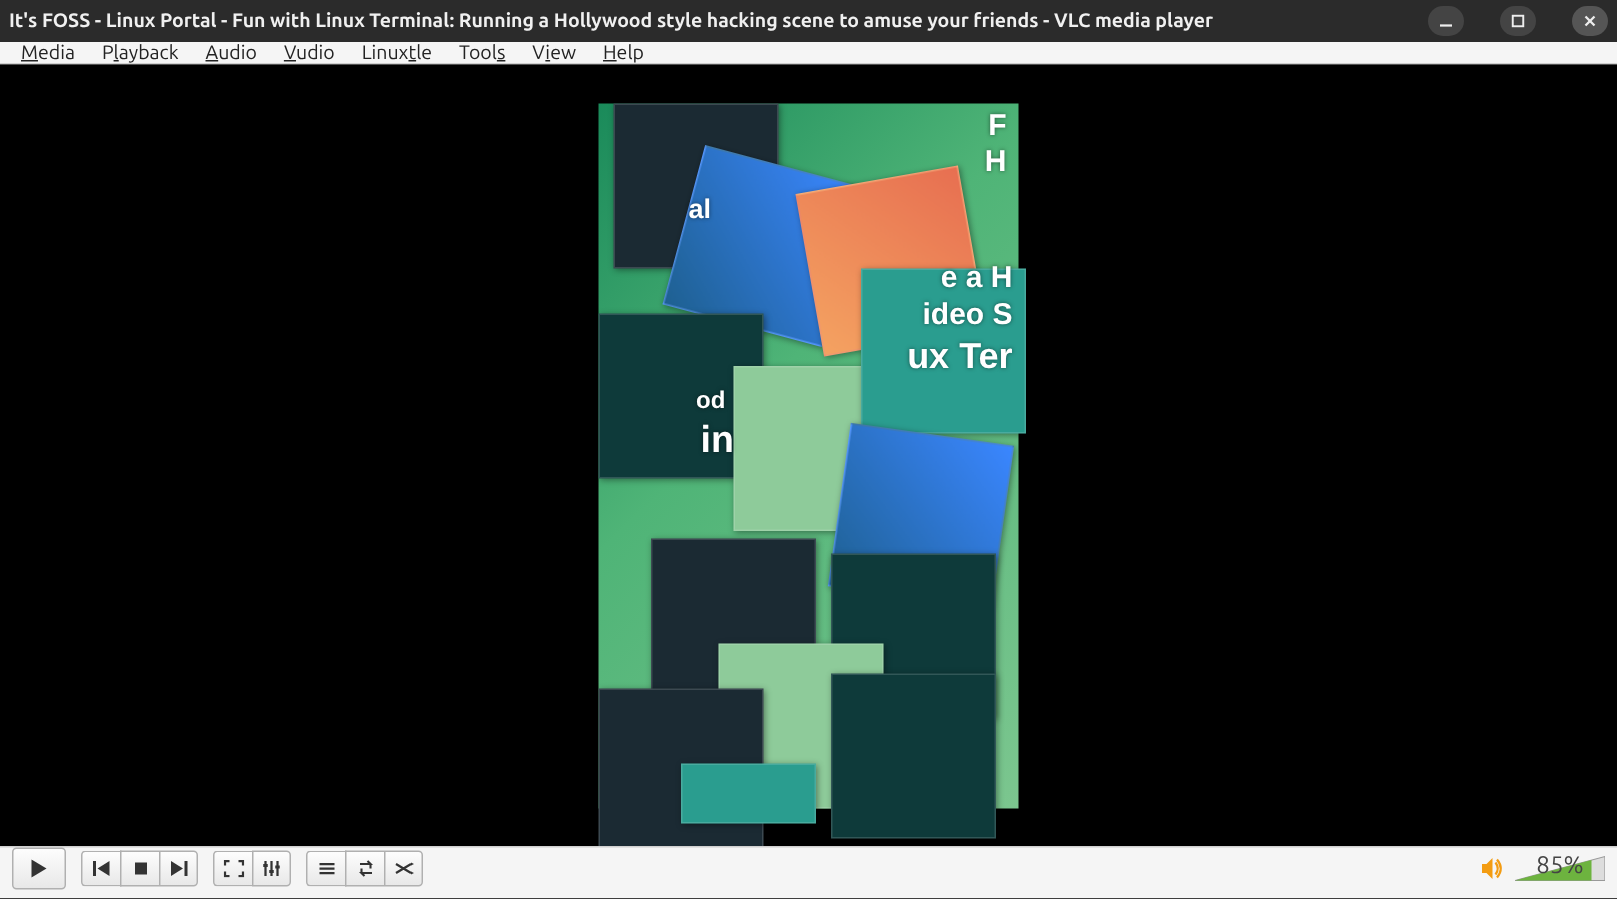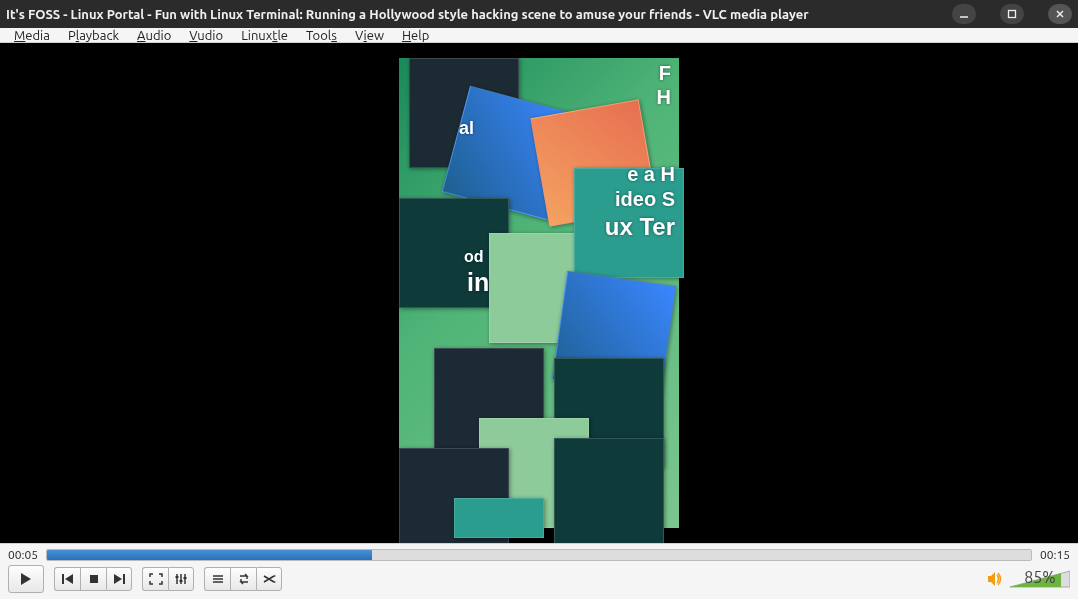--- a/index.html
+++ b/index.html
@@ -197,27 +197,20 @@
     <span class="overlay-text" style="right:4px; top:105px;font-size:20px;">e a H</span>
     <span class="overlay-text" style="right:4px; top:130px;font-size:20px;">ideo S</span>
     <span class="overlay-text" style="right:4px; top:155px;font-size:24px;">ux Ter</span>
     <span class="overlay-text" style="left:65px; top:190px;font-size:16px;">od</span>
     <span class="overlay-text" style="left:68px; top:210px;font-size:25px;">in</span>
     <span class="overlay-text" style="left:60px; top:60px; font-size:18px;">al</span>
   </div>
 </div>
 
 <div class="controls-area">
-  <div class="seekbar-row">
-    <span>00:05</span>
-    <div class="seekbar">
-      <div class="seekbar-fill" style="width:33%"></div>
-    </div>
-    <span>00:15</span>
-  </div>
   <div class="controls-row">
     <div class="btn big">
       <svg width="14" height="14" viewBox="0 0 14 14">
           <polygon points="2,1 12,7 2,13" fill="#333"></polygon>
         </svg>
     </div>
     <div class="btngroup">
       <div class="btn">
         <svg width="14" height="12" viewBox="0 0 14 12">
             <rect x="1" y="1" width="2" height="10" fill="#333"></rect>

